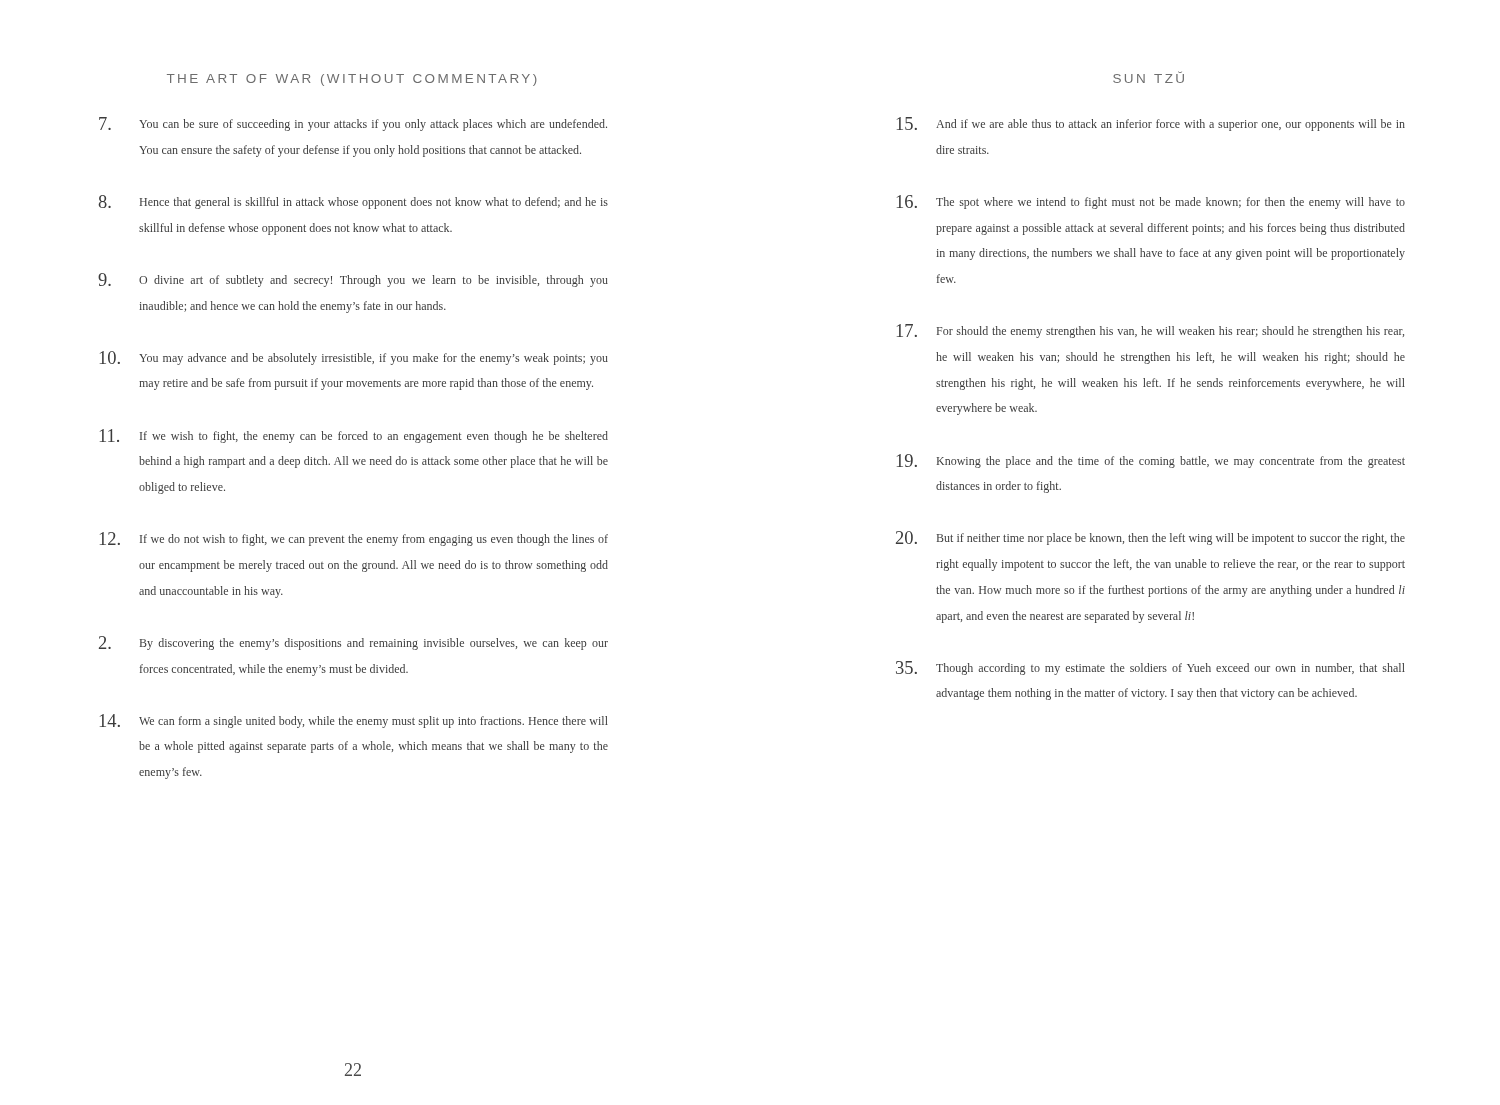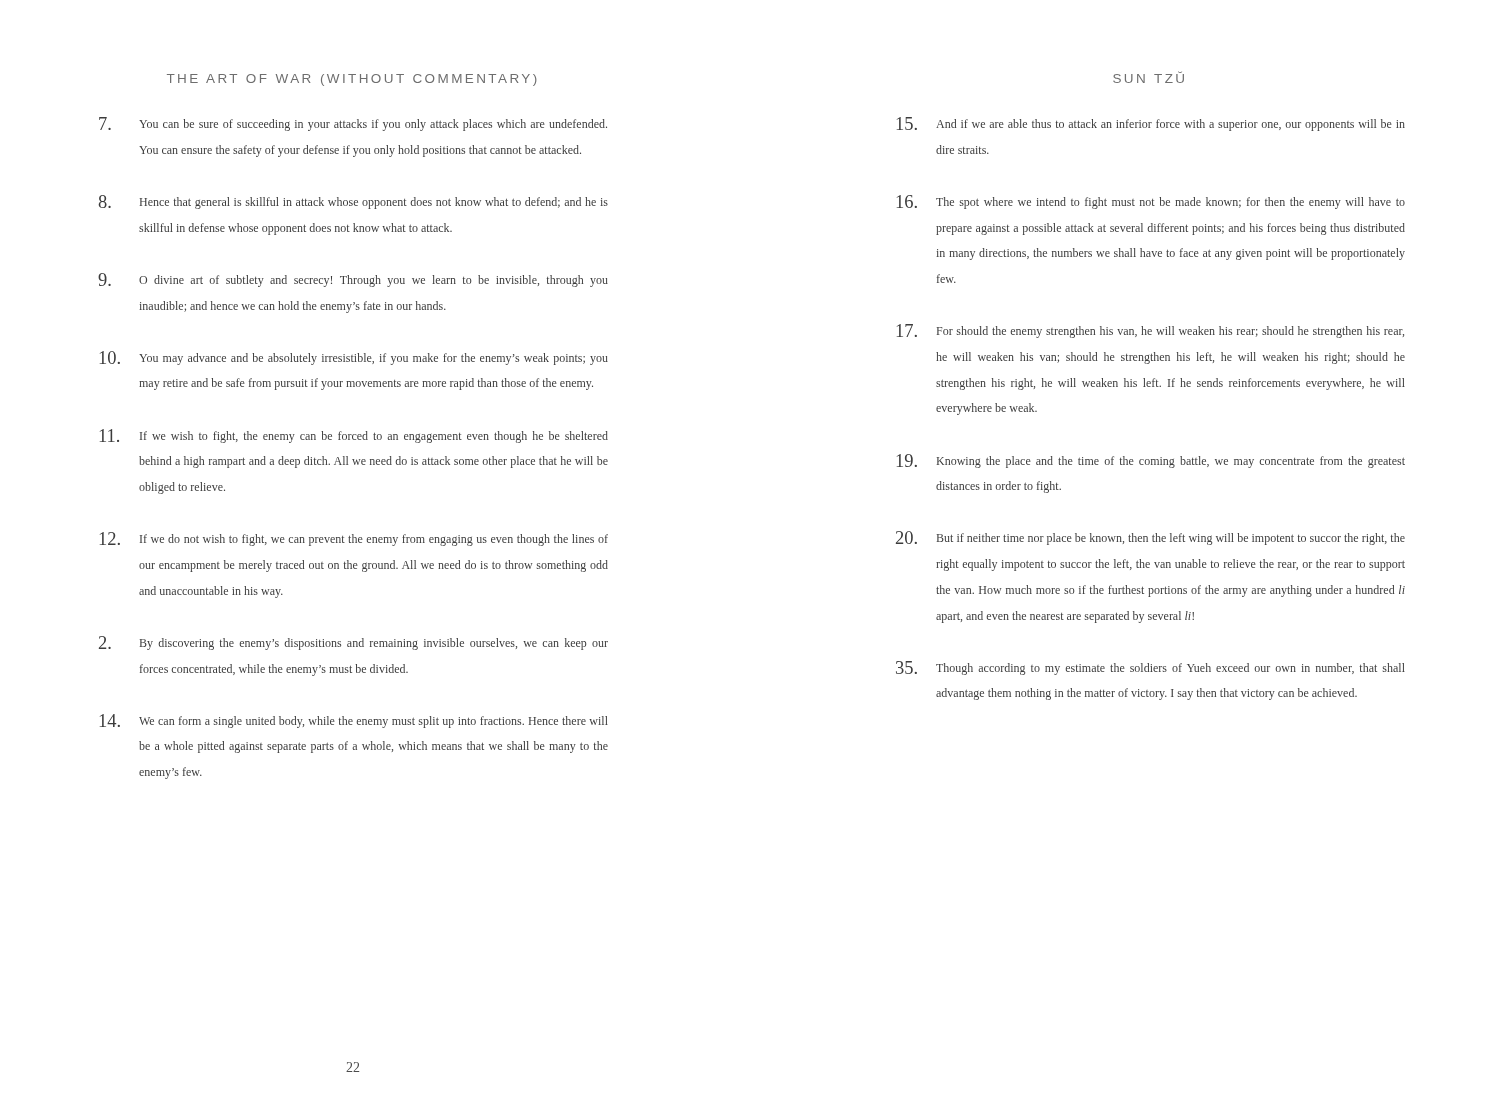--- a/index.html
+++ b/index.html
@@ -69,21 +69,21 @@
   .verse-text em {
     font-style: italic;
   }
 
   .folio {
     position: absolute;
     top: 1044px;
     left: 0;
     right: 0;
     text-align: center;
-    font-size: 14px;
+    font-size: 18px;
     color: var(--folio, #4b4b4b);
   }
 </style>
 </head>
 <body style="--ink: #3c3c3c; --head: #6e6e6e; --folio: #4b4b4b; background: rgb(255, 255, 255);">
 
 <div class="spread">
 
   <section class="page page-left">
     <header class="running-head">THE ART OF WAR (WITHOUT COMMENTARY)</header>

